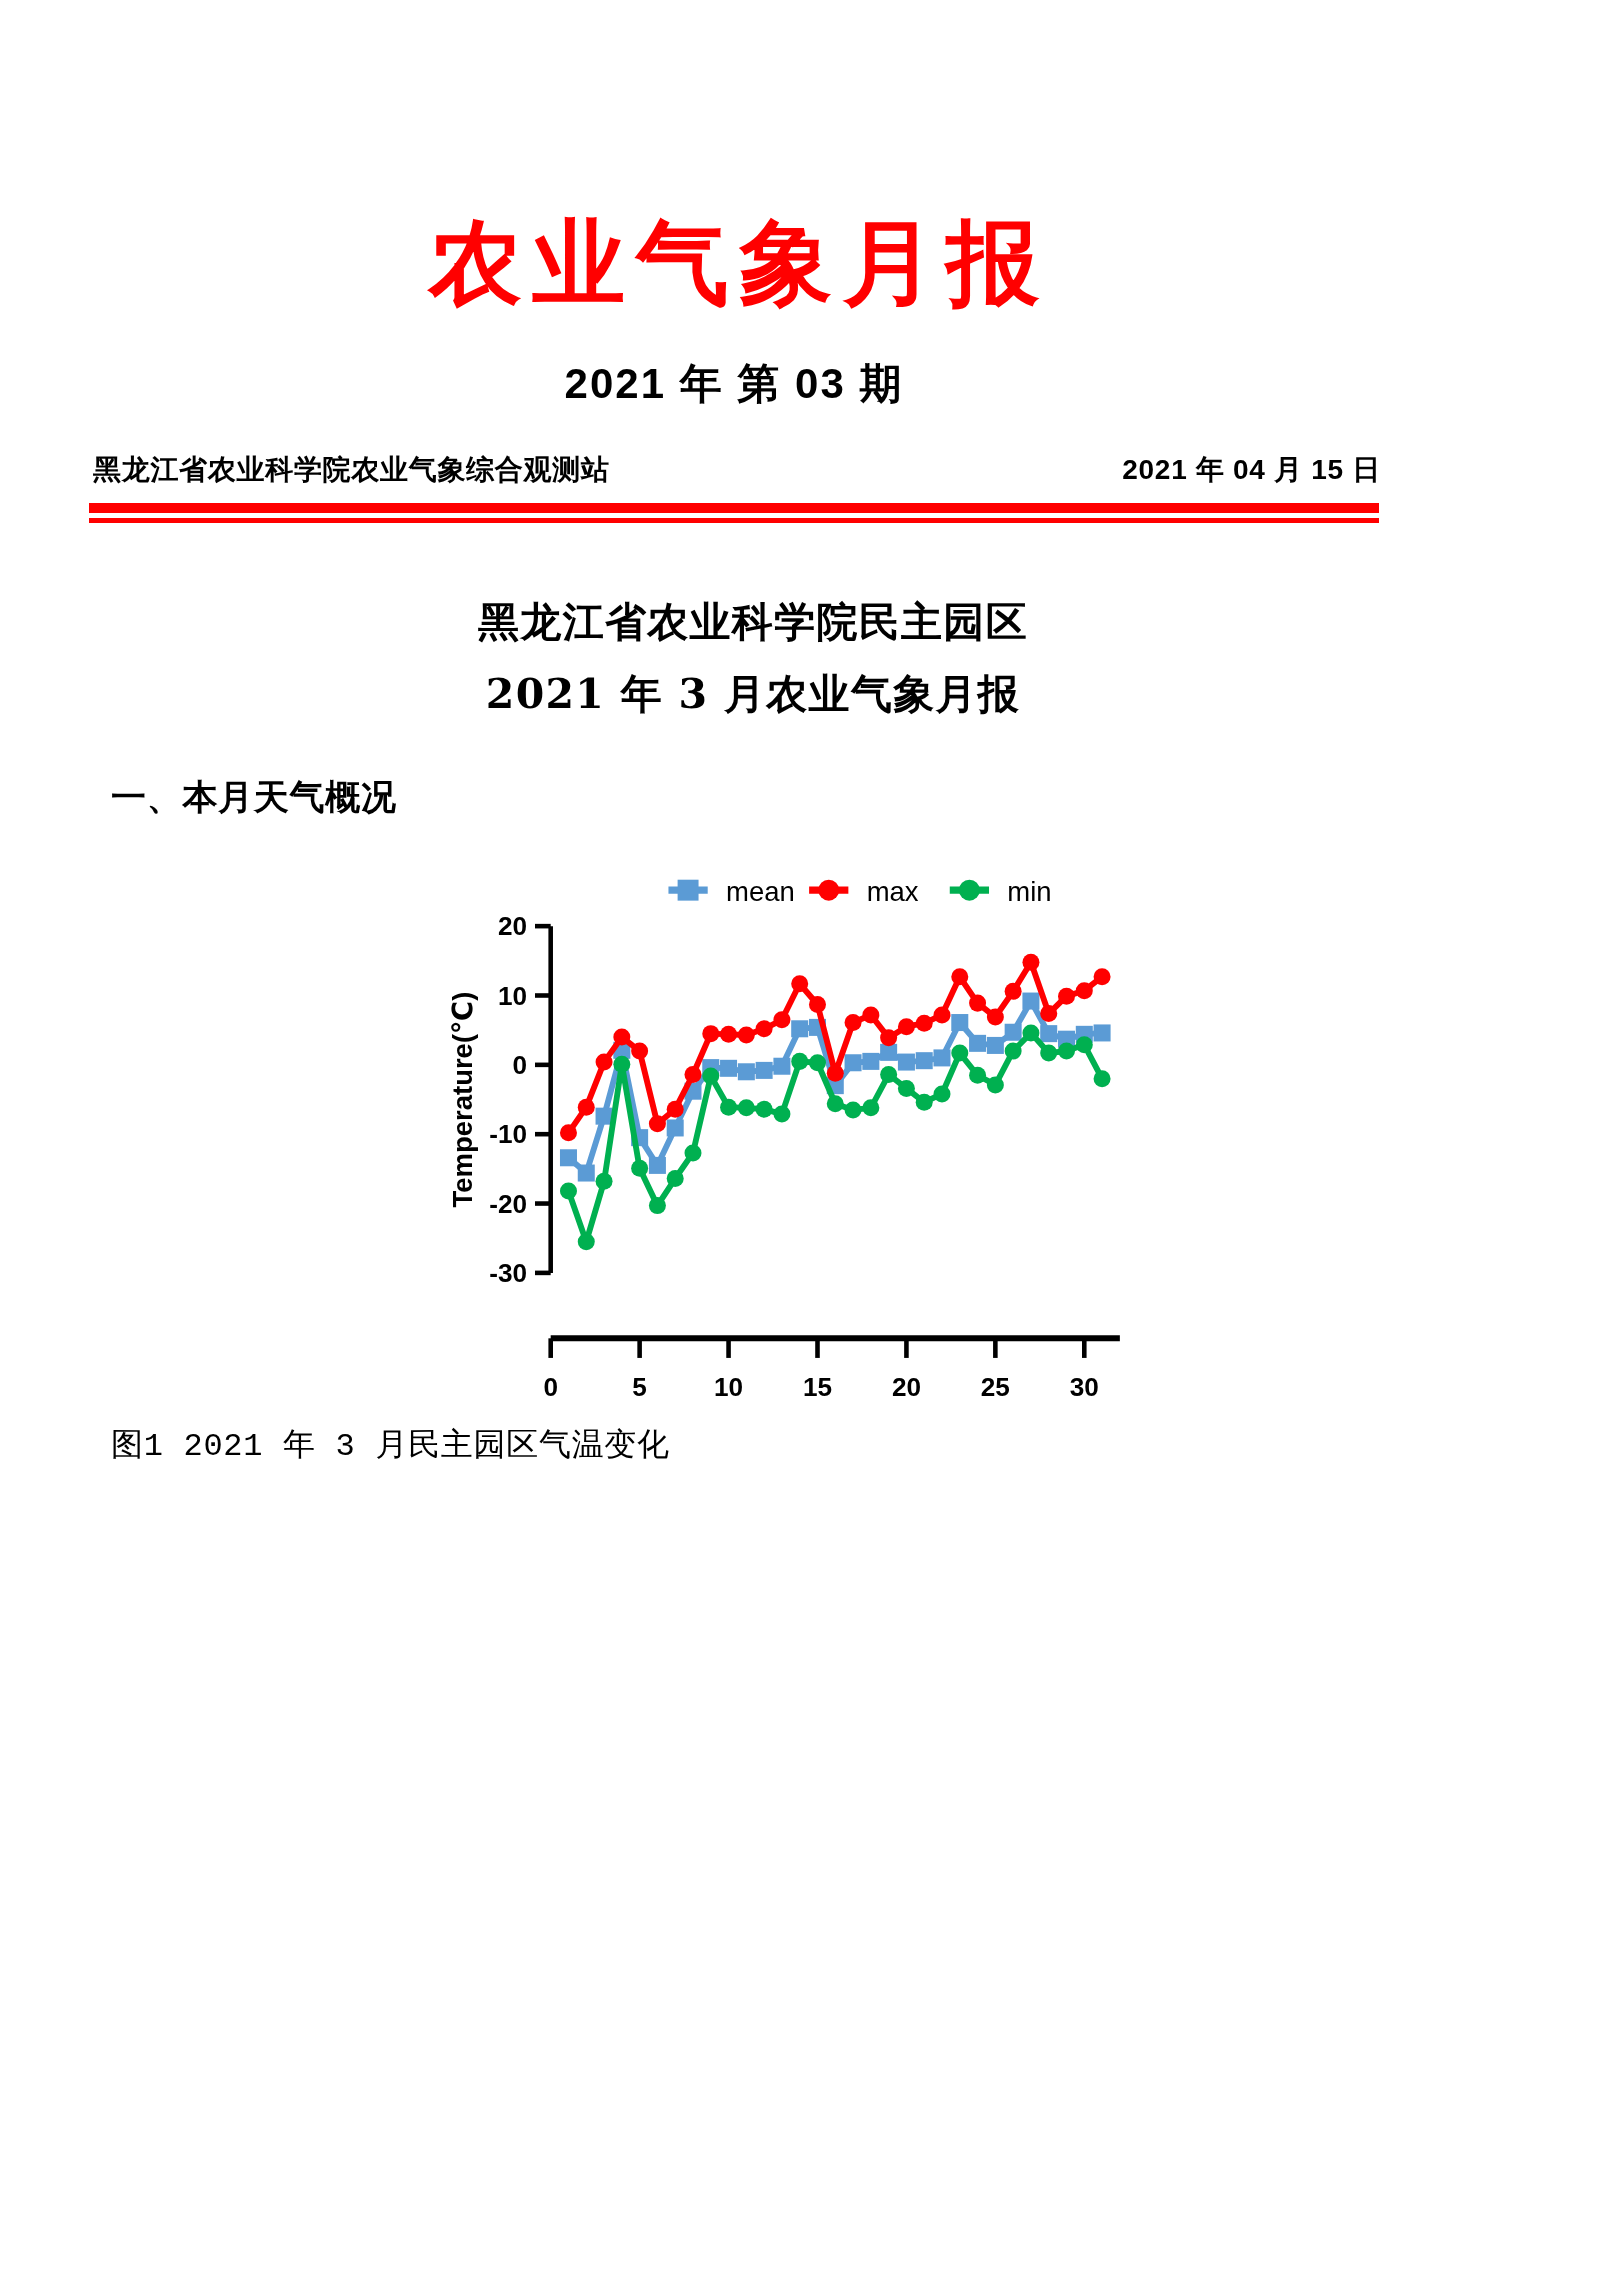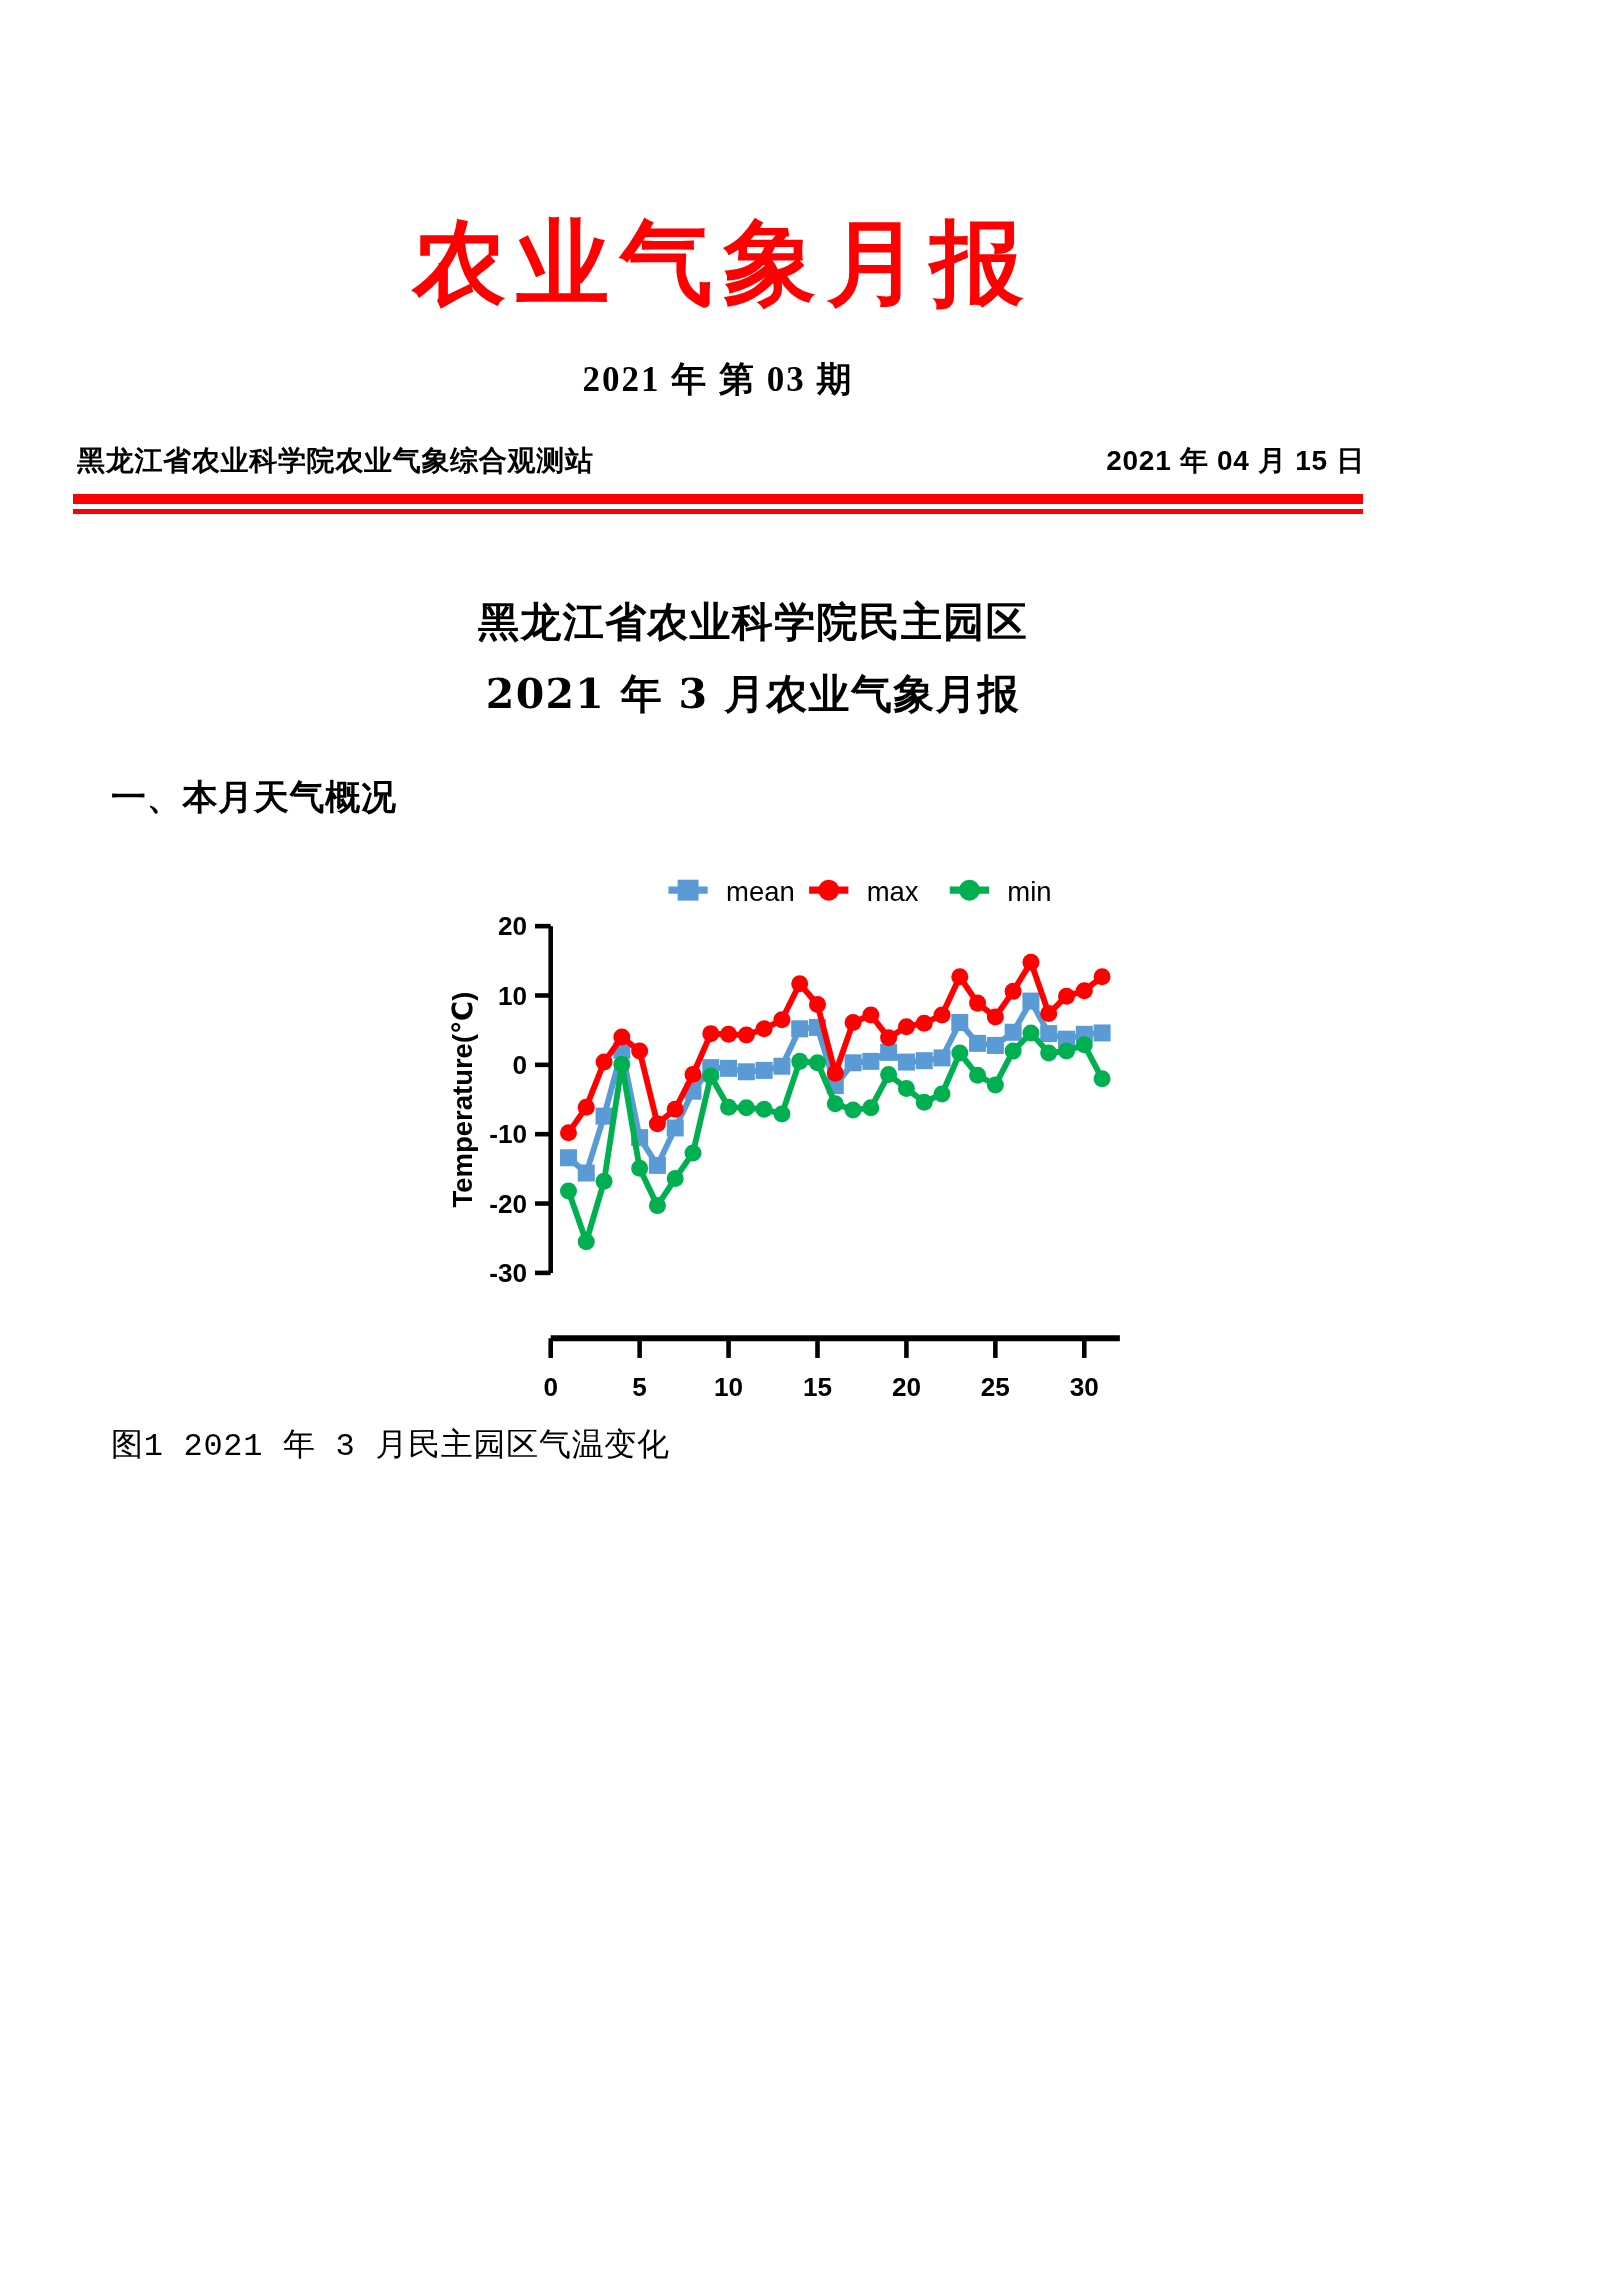--- a/index.html
+++ b/index.html
@@ -17,41 +17,41 @@
     width: 1623px;
     height: 2295px;
     background: #ffffff;
     box-sizing: border-box;
     overflow: hidden;
   }
 
   
   .masthead {
     position: absolute;
-    left: 0;
+    left: 16px;
     top: 0;
     width: 1436px;
   }
   .masthead-title {
     text-align: center;
     color: #FF0000;
     font-family: "DejaVu Serif", "Liberation Serif", serif;
     font-weight: bold;
     font-size: 93px;
     letter-spacing: 10.5px;
     line-height: 1.0;
     margin-top: 216px;
     text-indent: 10.5px;
     white-space: nowrap;
   }
   .masthead-issue {
     text-align: center;
-    font-family: Liberation Serif, serif;
-    font-weight: bold;
-    font-size: 35px;
+    font-family: Liberation Sans, sans-serif;
+    font-weight: bold;
+    font-size: 42px;
     letter-spacing: 2px;
     margin-top: 47px;
     white-space: nowrap;
   }
   .masthead-row {
     display: flex;
     justify-content: space-between;
     align-items: flex-end;
     margin-top: 39px;
     padding: 0 71px 0 77px;

